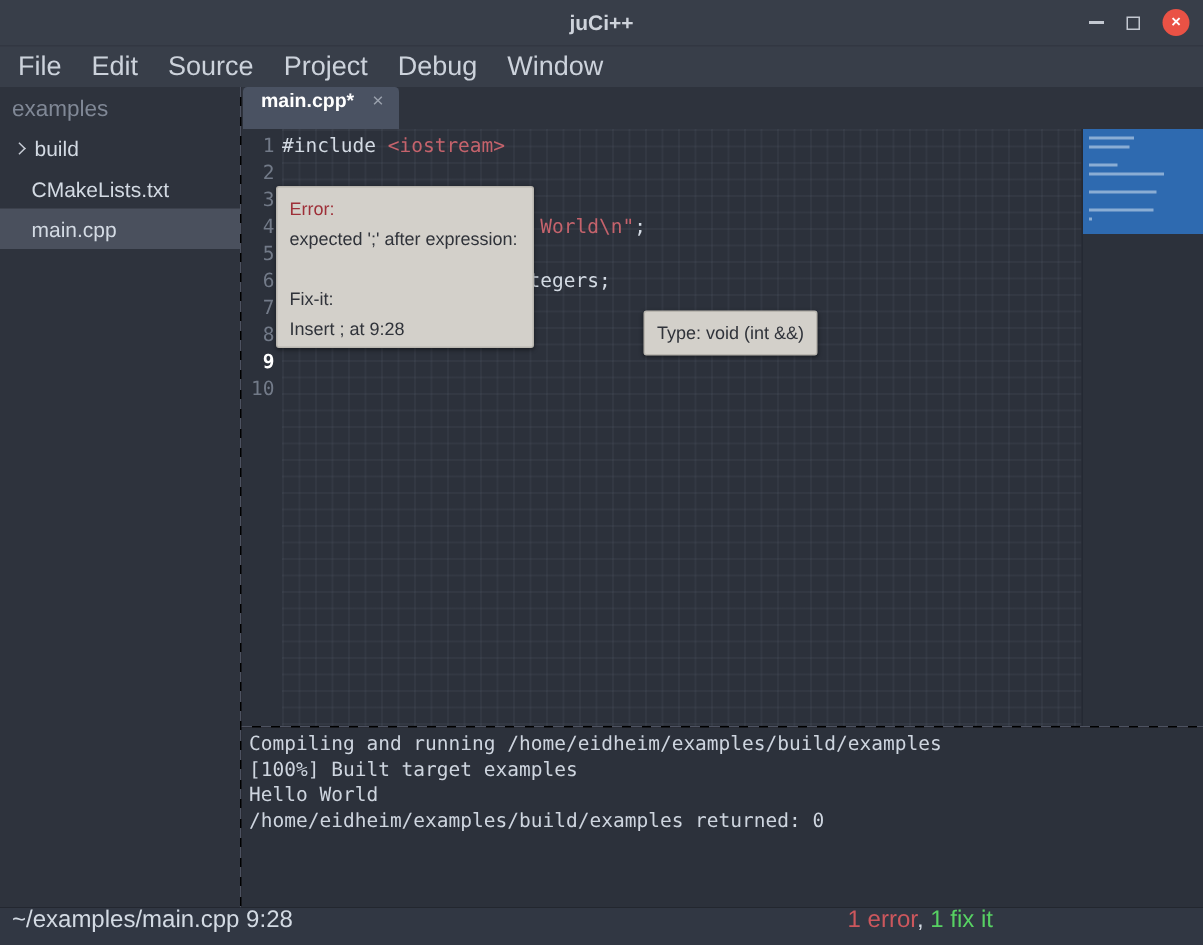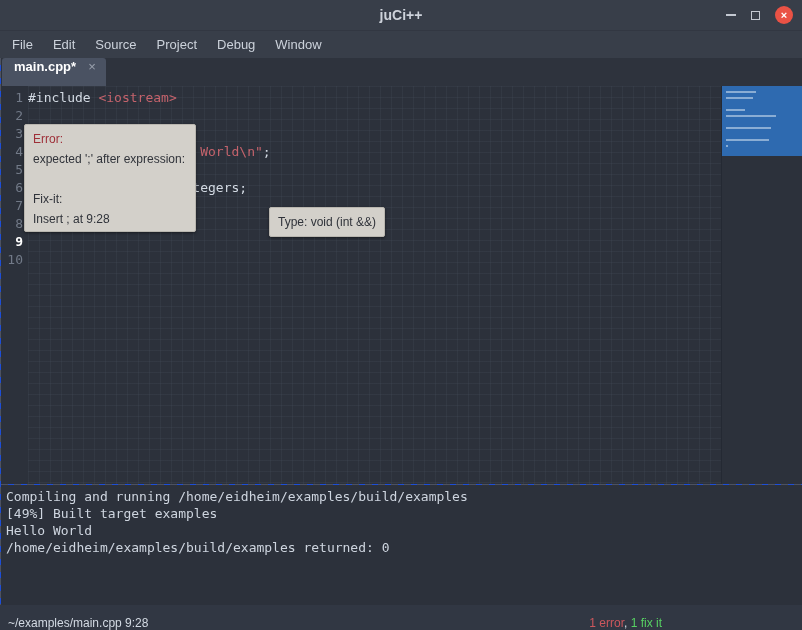--- a/index.html
+++ b/index.html
@@ -3,21 +3,21 @@
 <meta charset="utf-8">
 <style>
   * { box-sizing: border-box; }
   html,body { margin:0; padding:0; }
   body {
     width:802px; height:630px; overflow:hidden;
     background:#2c313b;
     font-family:"Liberation Sans", sans-serif;
     -webkit-font-smoothing:antialiased;
   }
-  .window { width:802px; height:630px; display:flex; flex-direction:column; background:#1d4ed8; }
+  .window { width:802px; height:630px; display:flex; flex-direction:column; background:#000000; }
 
   
   .titlebar {
     height:30px; flex:0 0 30px; background:#383e49; position:relative;
     display:flex; align-items:center;
   }
   .titlebar .title {
     position:absolute; left:0; right:0; text-align:center;
     color:#ced3db; font-size:14px; font-weight:bold;
   }
@@ -31,21 +31,21 @@
     width:18px; height:18px; border-radius:50%; background:#ea5245;
     display:flex; align-items:center; justify-content:center;
     color:#fff; font-size:11px; font-weight:bold; line-height:1;
   }
 
   
   .menubar {
     height:28px; flex:0 0 28px; background:#383e49; border-top:1px solid #323742;
     display:flex; align-items:center; padding-left:2px;
   }
-  .menu-item { padding:0 10px; color:#ccd2db; font-size:13px; line-height:27px; }
+  .menu-item { padding:0 10px; color:#ccd2db; font-size:18px; line-height:27px; }
 
   
   .content { flex:1 1 auto; display:flex; min-height:0; }
 
   .sidebar { width:160px; flex:0 0 160px; background:#2e333d; display:flex; flex-direction:column; }
   .project-header { color:#808896; font-size:15px; padding:6px 8px 4px 8px; }
   .tree-row { height:27px; display:flex; align-items:center; padding-left:8px; color:#d3dae3; font-size:14px; }
   .tree-row.selected { background:#4a505d; }
   .chevron {
     display:inline-block; width:6px; height:6px; margin:0 7px 0 2px;
@@ -119,22 +119,22 @@
   .terminal {
     height:120px; flex:0 0 120px; background:#2c313b;
     font-family:"DejaVu Sans Mono", monospace; font-size:13px; line-height:17px; color:#ced5df;
     padding:3px 0 0 5px;
   }
   .term-line { white-space:pre; }
 
   
   .statusbar {
     height:25px; flex:0 0 25px; background:#313743;
-    display:flex; align-items:flex-end; justify-content:space-between;
-    padding:0 8px; font-size:12px; color:#d3dae3;
+    display:flex; align-items:flex-start; justify-content:space-between;
+    padding:0 8px; font-size:16px; color:#d3dae3;
   }
   .status-right { margin-right:132px; }
   .status-error { color:#cc575d; }
   .status-fixit { color:#57d163; }
 </style>
 </head>
 <body>
 
 <div class="window">
 
@@ -157,20 +157,35 @@
       <div class="menu-item">File</div>
       <div class="menu-item">Edit</div>
       <div class="menu-item">Source</div>
       <div class="menu-item">Project</div>
       <div class="menu-item">Debug</div>
       <div class="menu-item">Window</div>
     </div>
 
   <div class="content">
 
+    <div class="sidebar">
+      <div class="project-header">examples</div>
+      <div>
+          <div class="tree-row">
+            <span class="chevron"></span>
+            <span class="tree-label">build</span>
+          </div>
+          <div class="tree-row">
+            <span class="tree-label file-indent">CMakeLists.txt</span>
+          </div>
+          <div class="tree-row selected">
+            <span class="tree-label file-indent">main.cpp</span>
+          </div>
+        </div>
+    </div>
 
     <div class="divider-v"></div>
 
     <div class="main-col">
 
       <div class="tabbar">
         <div class="tab">
           <span>main.cpp*</span>
           <span class="tab-close">×</span>
         </div>
@@ -224,21 +239,21 @@
           <div class="tt-row">Insert ; at 9:28</div>
         </div>
 
         <div class="tooltip" id="type-tooltip">Type: void (int &amp;&amp;)</div>
       </div>
 
       <div class="divider-h"></div>
 
       <div class="terminal">
           <div class="term-line">Compiling and running /home/eidheim/examples/build/examples</div>
-          <div class="term-line">[49%] Built target examples</div>
+          <div class="term-line">[100%] Built target examples</div>
           <div class="term-line">Hello World</div>
           <div class="term-line">/home/eidheim/examples/build/examples returned: 0</div>
         </div>
 
     </div>
   </div>
 
   <div class="statusbar">
     <span class="status-left">~/examples/main.cpp 9:28</span>
     <span class="status-right">

